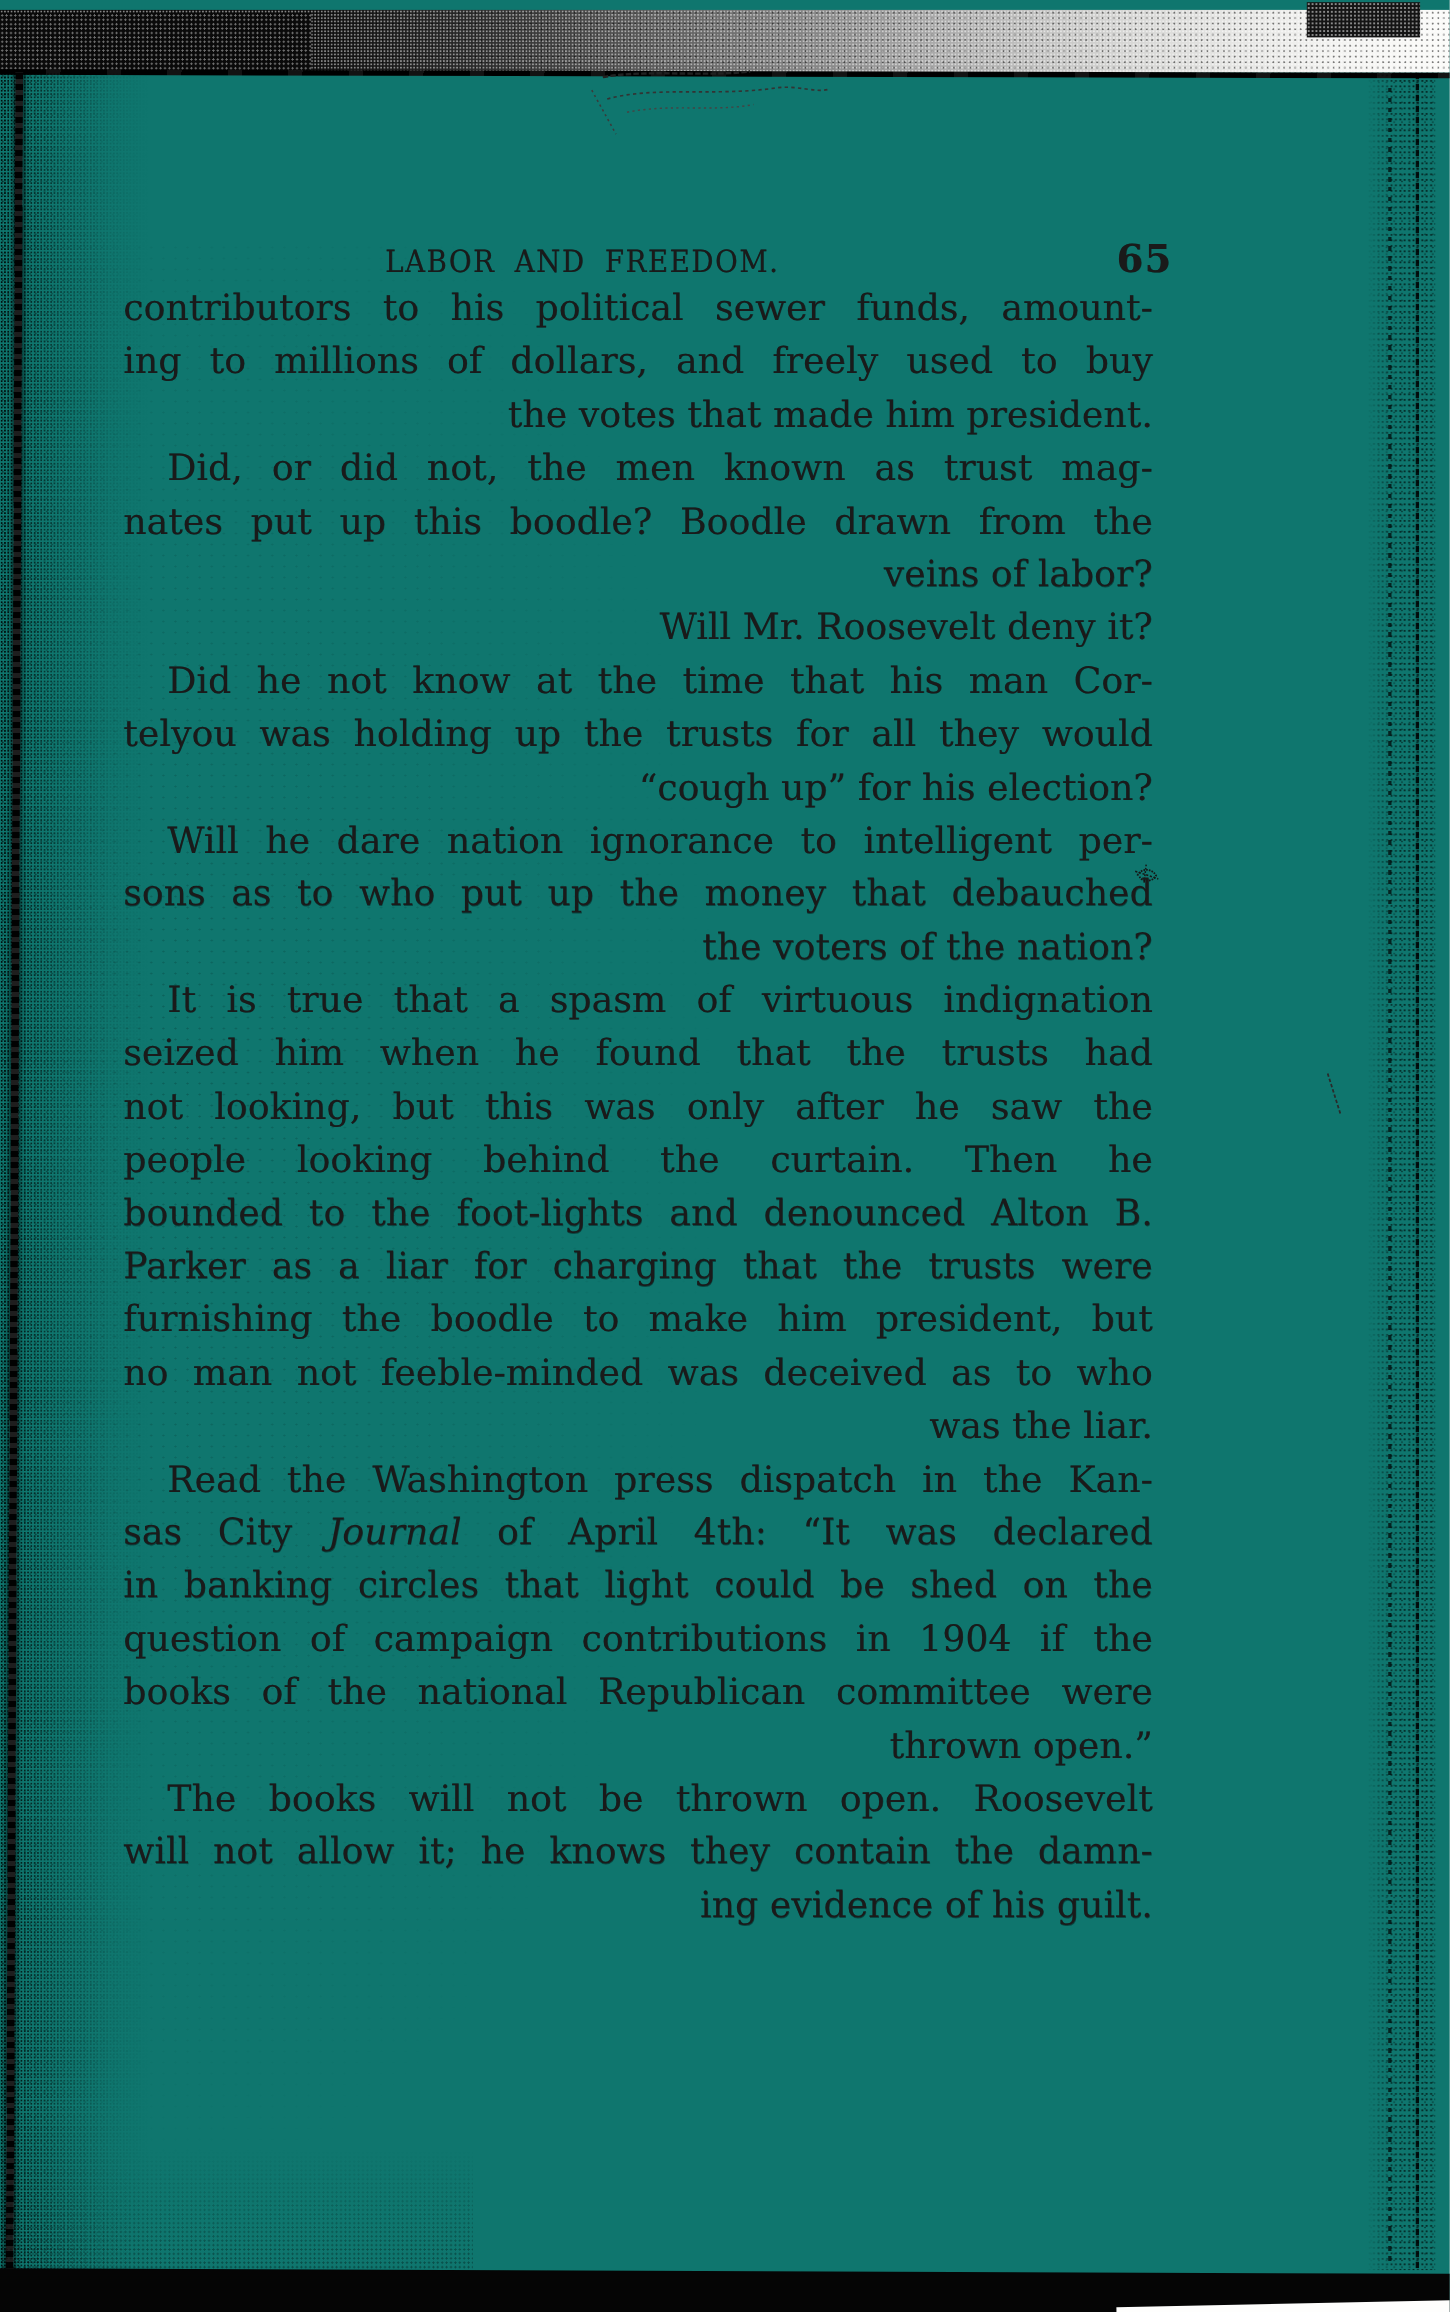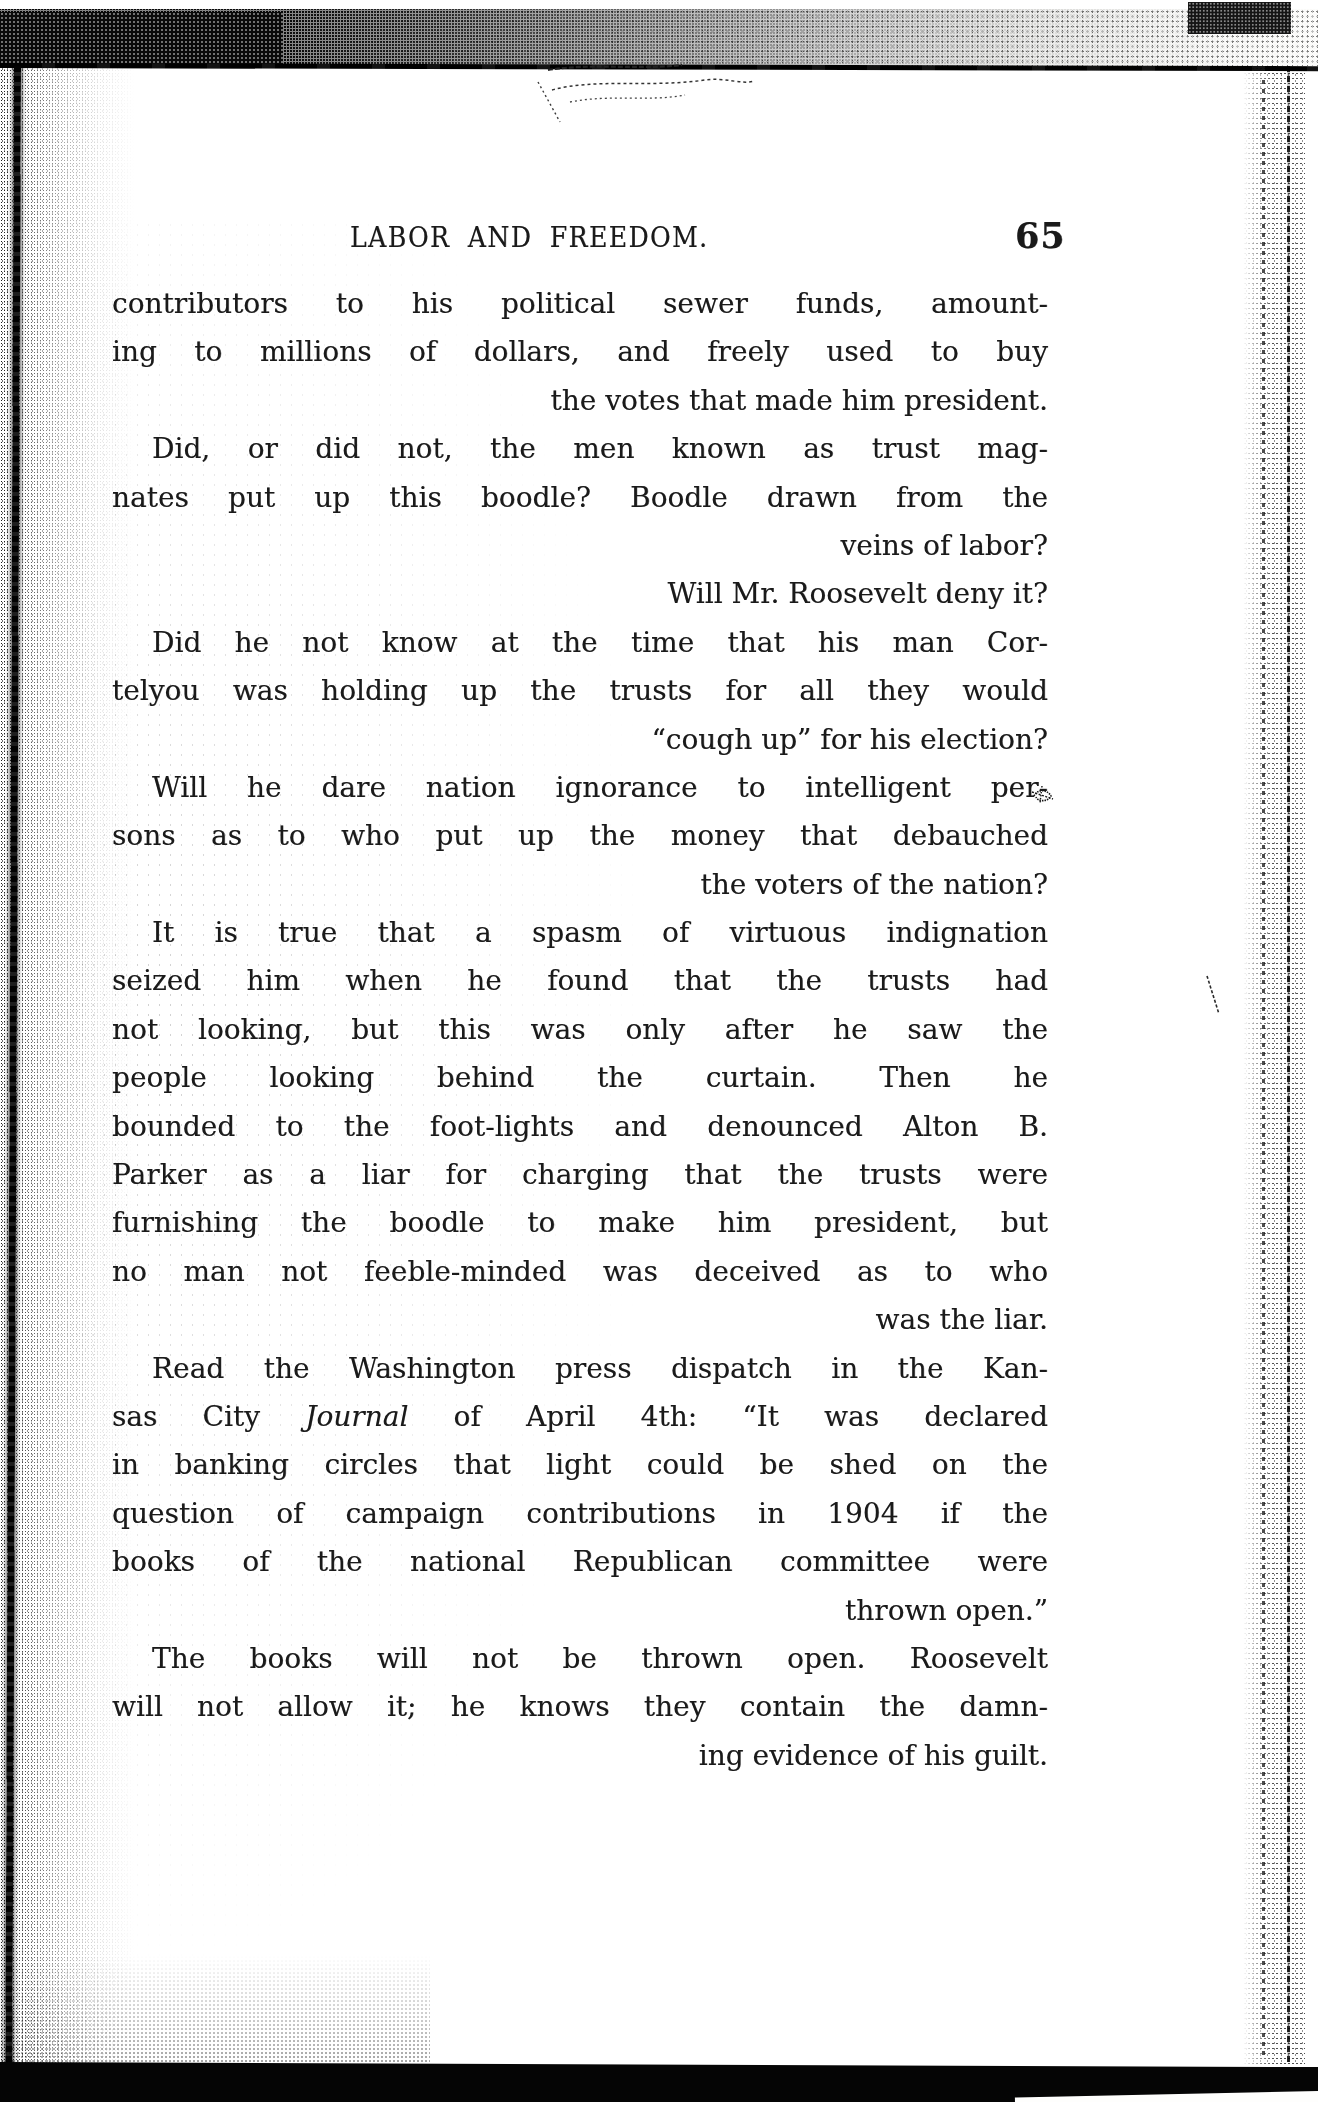--- a/index.html
+++ b/index.html
@@ -1,17 +1,17 @@
 <!DOCTYPE html>
 <html><head>
 <meta charset="utf-8">
 <style>
   html,body{margin:0;padding:0;background:#e8e8e8;}
   #stage{position:relative;width:1318px;height:2102px;overflow:hidden;
-    background:#ffffff;font-family:"DejaVu Serif","Liberation Serif",serif;color:#1a1a1a;}
+    background:#0f766e;font-family:"DejaVu Serif","Liberation Serif",serif;color:#1a1a1a;}
 
   
   #topband{position:absolute;left:0;top:9px;width:100%;height:57px;
     background-image:
       radial-gradient(circle, rgba(255,255,255,.5) 1px, transparent 1.2px),
       radial-gradient(circle, rgba(0,0,0,.5) 1px, transparent 1.2px),
       linear-gradient(to right,#060606 0%,#0b0b0b 21%,#2e2e2e 34%,#6f6f6f 50%,#a8a8a8 64%,#d7d7d5 78%,#f3f3f1 92%,#fbfbf9 100%);
     background-size:3px 3px,5px 5px,100% 100%;}
   #topleftblock{position:absolute;left:0;top:12px;width:283px;height:52px;
     background-color:#0a0a0a;
@@ -69,21 +69,21 @@
 
   .mark{position:absolute;}
 
   
   #hdrtitle{position:absolute;left:350px;top:221px;font-size:28px;letter-spacing:1.5px;
     word-spacing:9px;white-space:nowrap;transform:scaleX(.9);transform-origin:left top;
     text-shadow:.4px .4px 0 rgba(0,0,0,.45);}
   #pagenum{position:absolute;left:989px;top:215px;font-size:35px;font-weight:bold;
     letter-spacing:1px;text-shadow:.4px .4px 0 rgba(0,0,0,.45);margin-left:26px;}
 
-  #bodytext{position:absolute;left:112px;top:280px;width:936px;font-size:28px;
+  #bodytext{position:absolute;left:112px;top:256px;width:936px;font-size:33px;
     line-height:48.4px;text-shadow:.35px .35px 0 rgba(0,0,0,.4);}
   .ln{height:48.4px;}
   .j{text-align:justify;text-align-last:justify;}
   .L{text-align:right;}
   .ind{padding-left:40px;}
   .it{font-style:italic;}
 </style>
 </head>
 <body>
 

